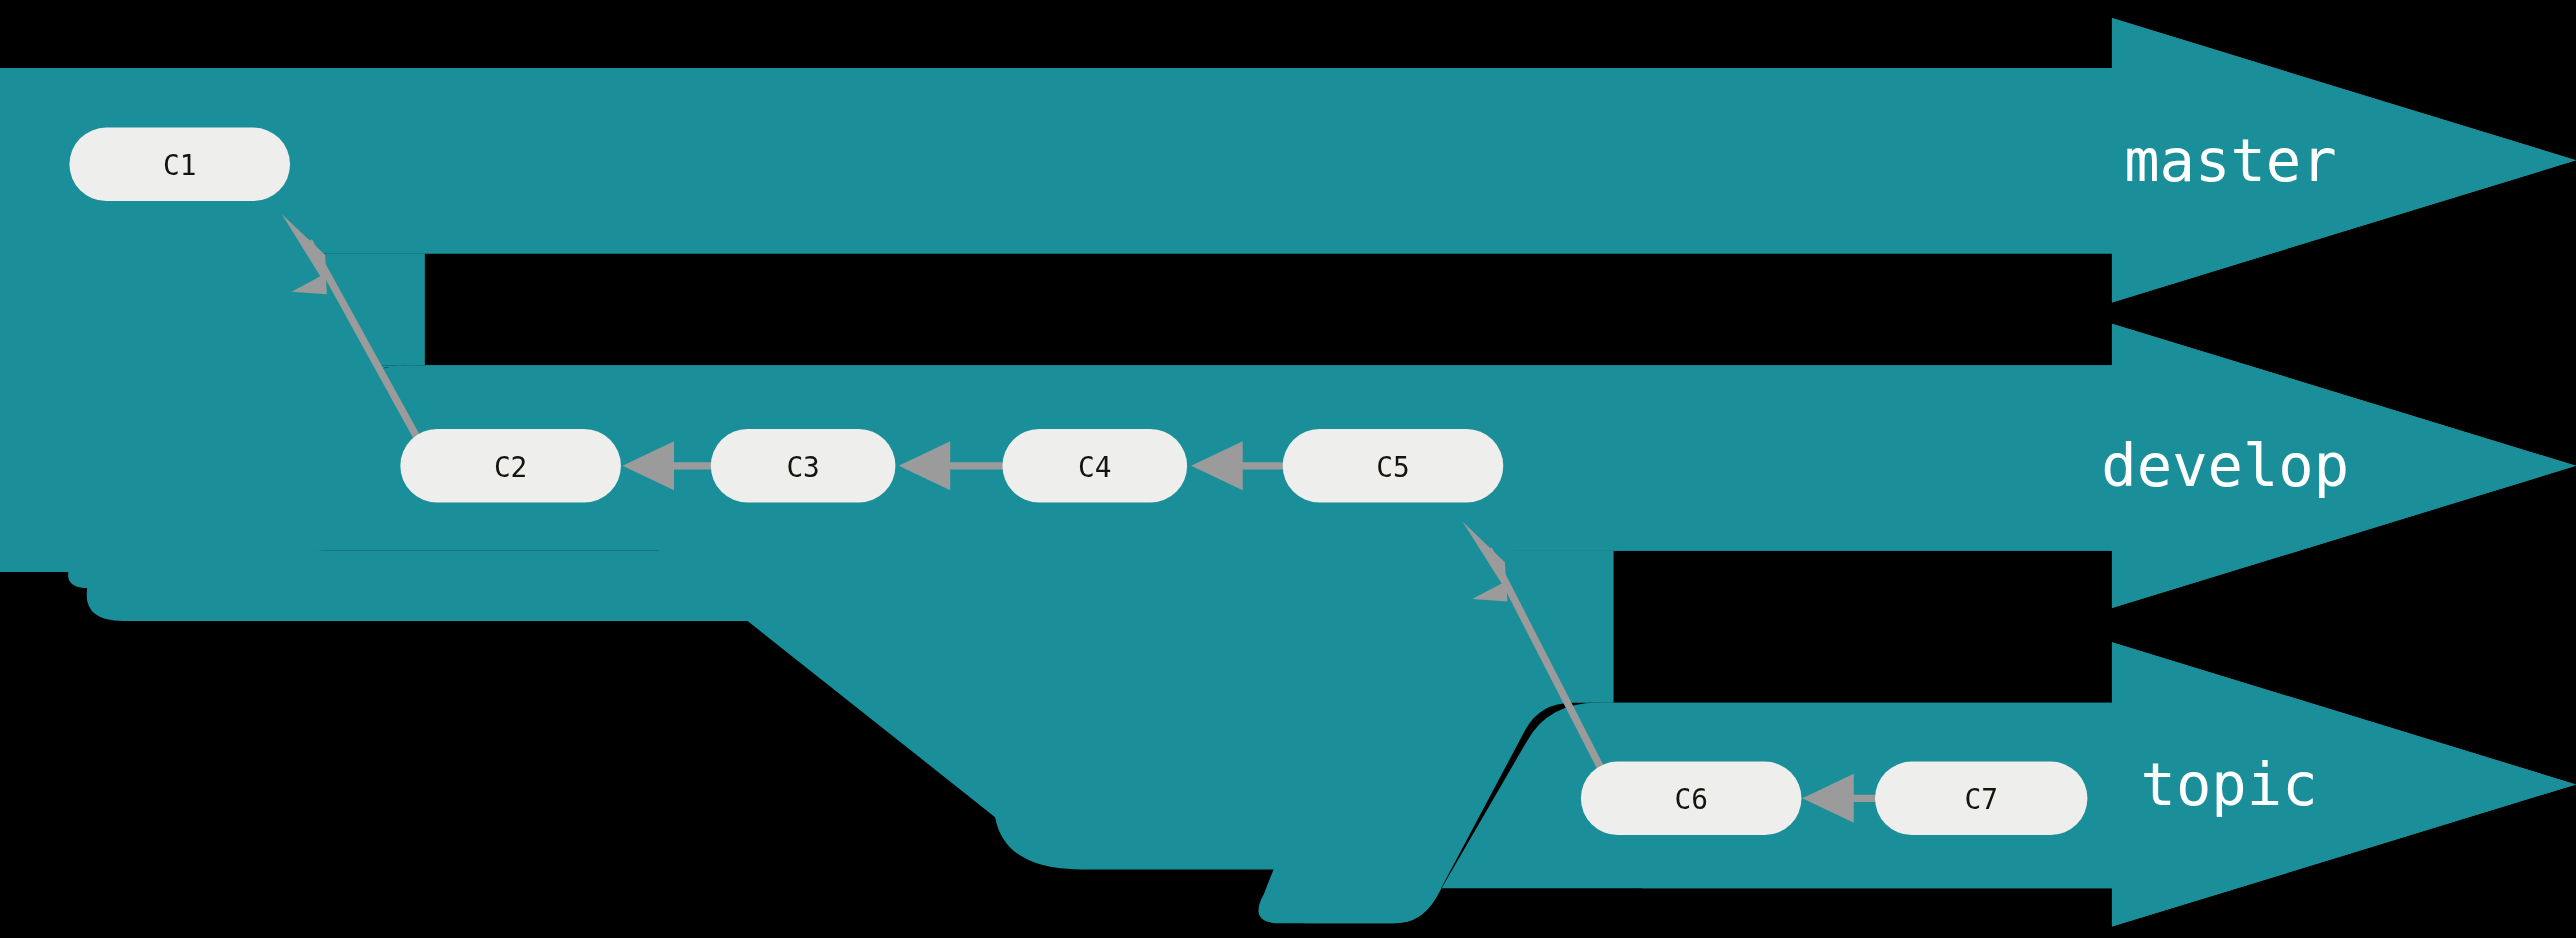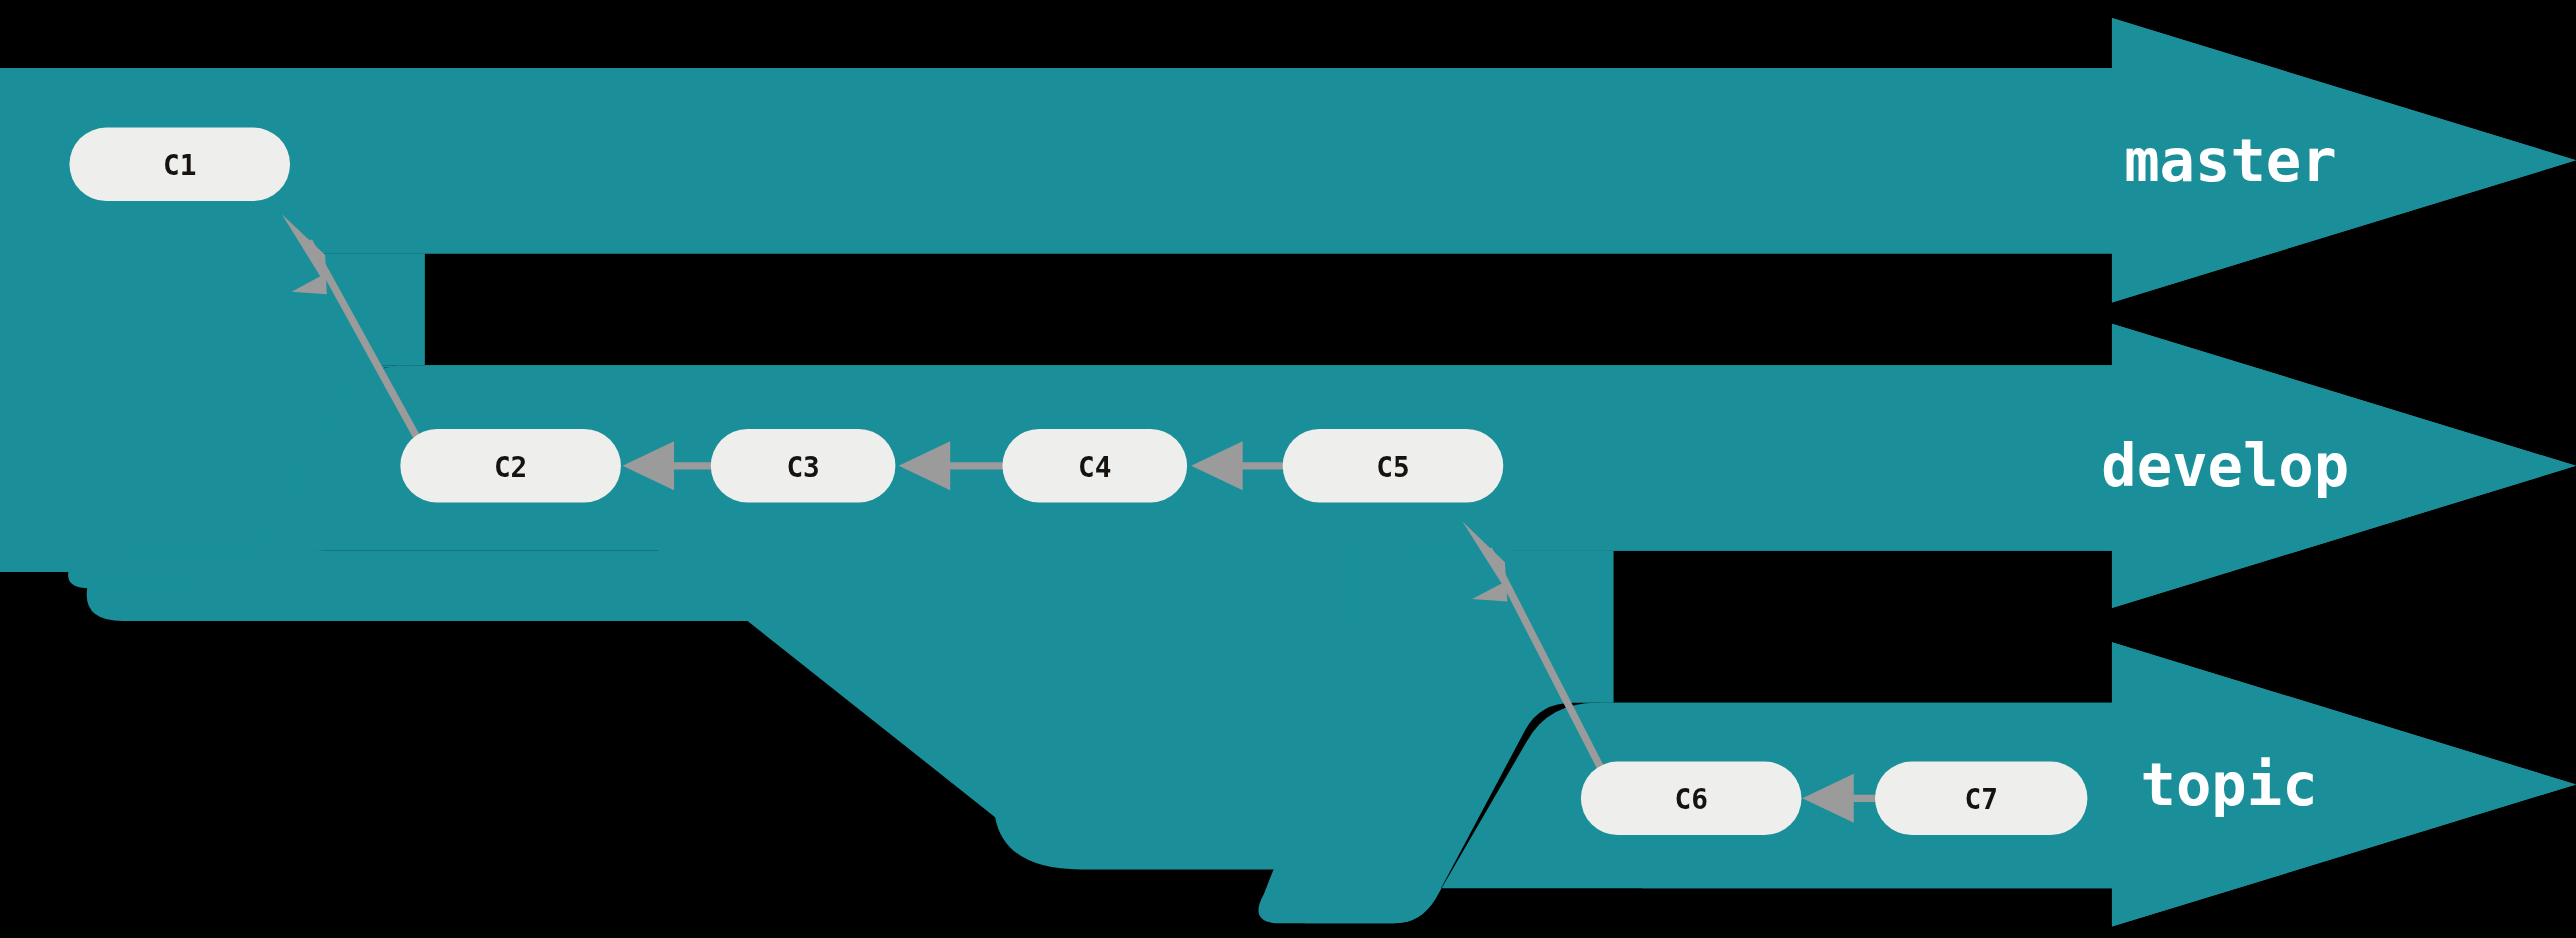--- a/index.html
+++ b/index.html
@@ -12,21 +12,20 @@
     width: 2576px;
     height: 939px;
     overflow: hidden;
     font-family: "DejaVu Sans Mono", "Liberation Mono", monospace;
   }
   #diagram-root {
     position: relative;
     width: 2192px;
     height: 939px;
     background: #000000;
-    font-weight: bold;
   }
   svg#git-graph {
     display: block;
     width: 2576px;
     height: 939px;
   }
   .branch-band {
     fill: #1a8f9a;
   }
   .commit-pill {

